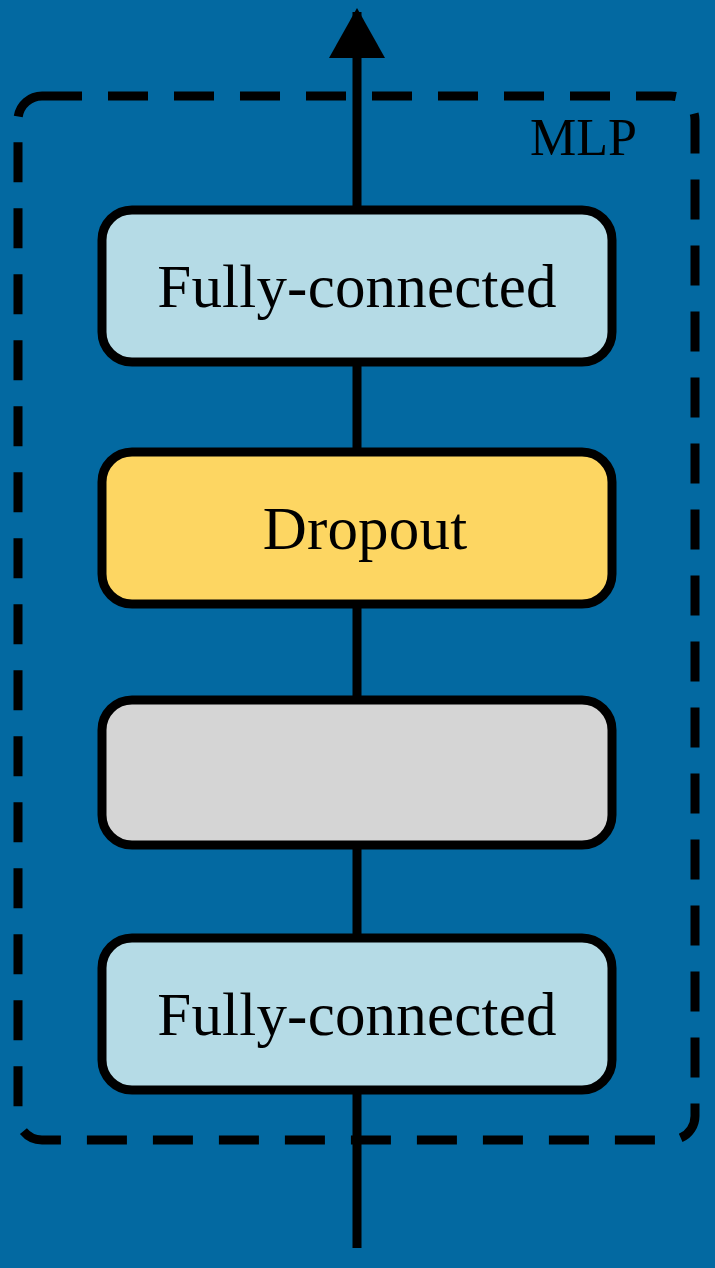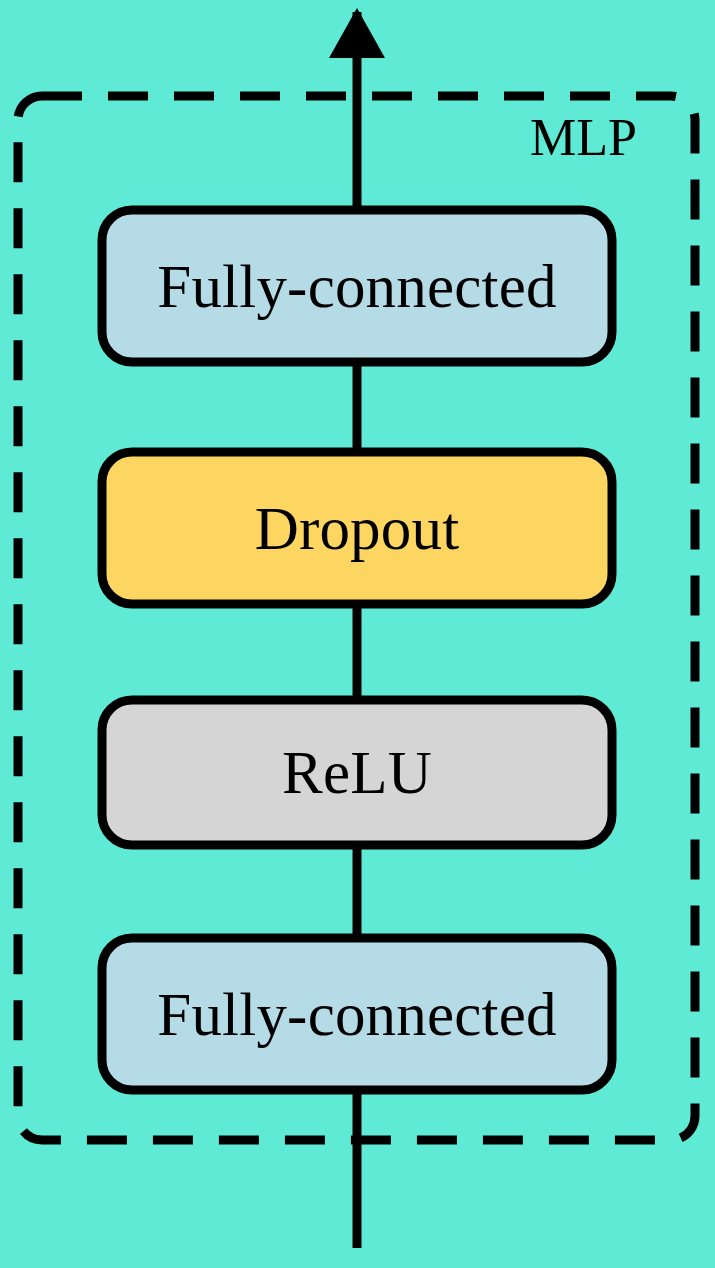--- a/index.html
+++ b/index.html
@@ -8,21 +8,21 @@
     padding: 0;
     background: #ffffff;
   }
   body {
     font-family: "Liberation Serif", "DejaVu Serif", serif;
   }
   #diagram-root {
     position: relative;
     width: 715px;
     height: 1268px;
-    background: #5eead4;
+    background: #0369a1;
     overflow: hidden;
   }
   #diagram-svg {
     position: absolute;
     top: 0;
     left: 0;
     width: 715px;
     height: 1268px;
   }
   .node-label {
@@ -66,19 +66,18 @@
 
     <rect x="102" y="700" width="510" height="145" rx="30" ry="30" fill="#d5d5d5" stroke="#000000" stroke-width="9"></rect>
 
     <rect x="102" y="938" width="510" height="152" rx="30" ry="30" fill="#b5dbe6" stroke="#000000" stroke-width="9"></rect>
   </svg>
 
   <div class="group-label" style="left:530px; top:112px;">MLP</div>
 
   <div class="node-label" style="left:102px; top:210px; width:510px; height:152px;">Fully-connected</div>
 
-  <div class="node-label" style="left:102px; top:452px; width:510px; height:152px;">Dropout</div>
+  <div class="node-label" style="left:110px; top:452px; width:510px; height:152px;">Dropout</div>
 
-  <div class="node-label" style="left:102px; top:700px; width:510px; height:145px;">ReLU</div>
 
   <div class="node-label" style="left:102px; top:938px; width:510px; height:152px;">Fully-connected</div>
 
 </div>
 
 </body></html>

